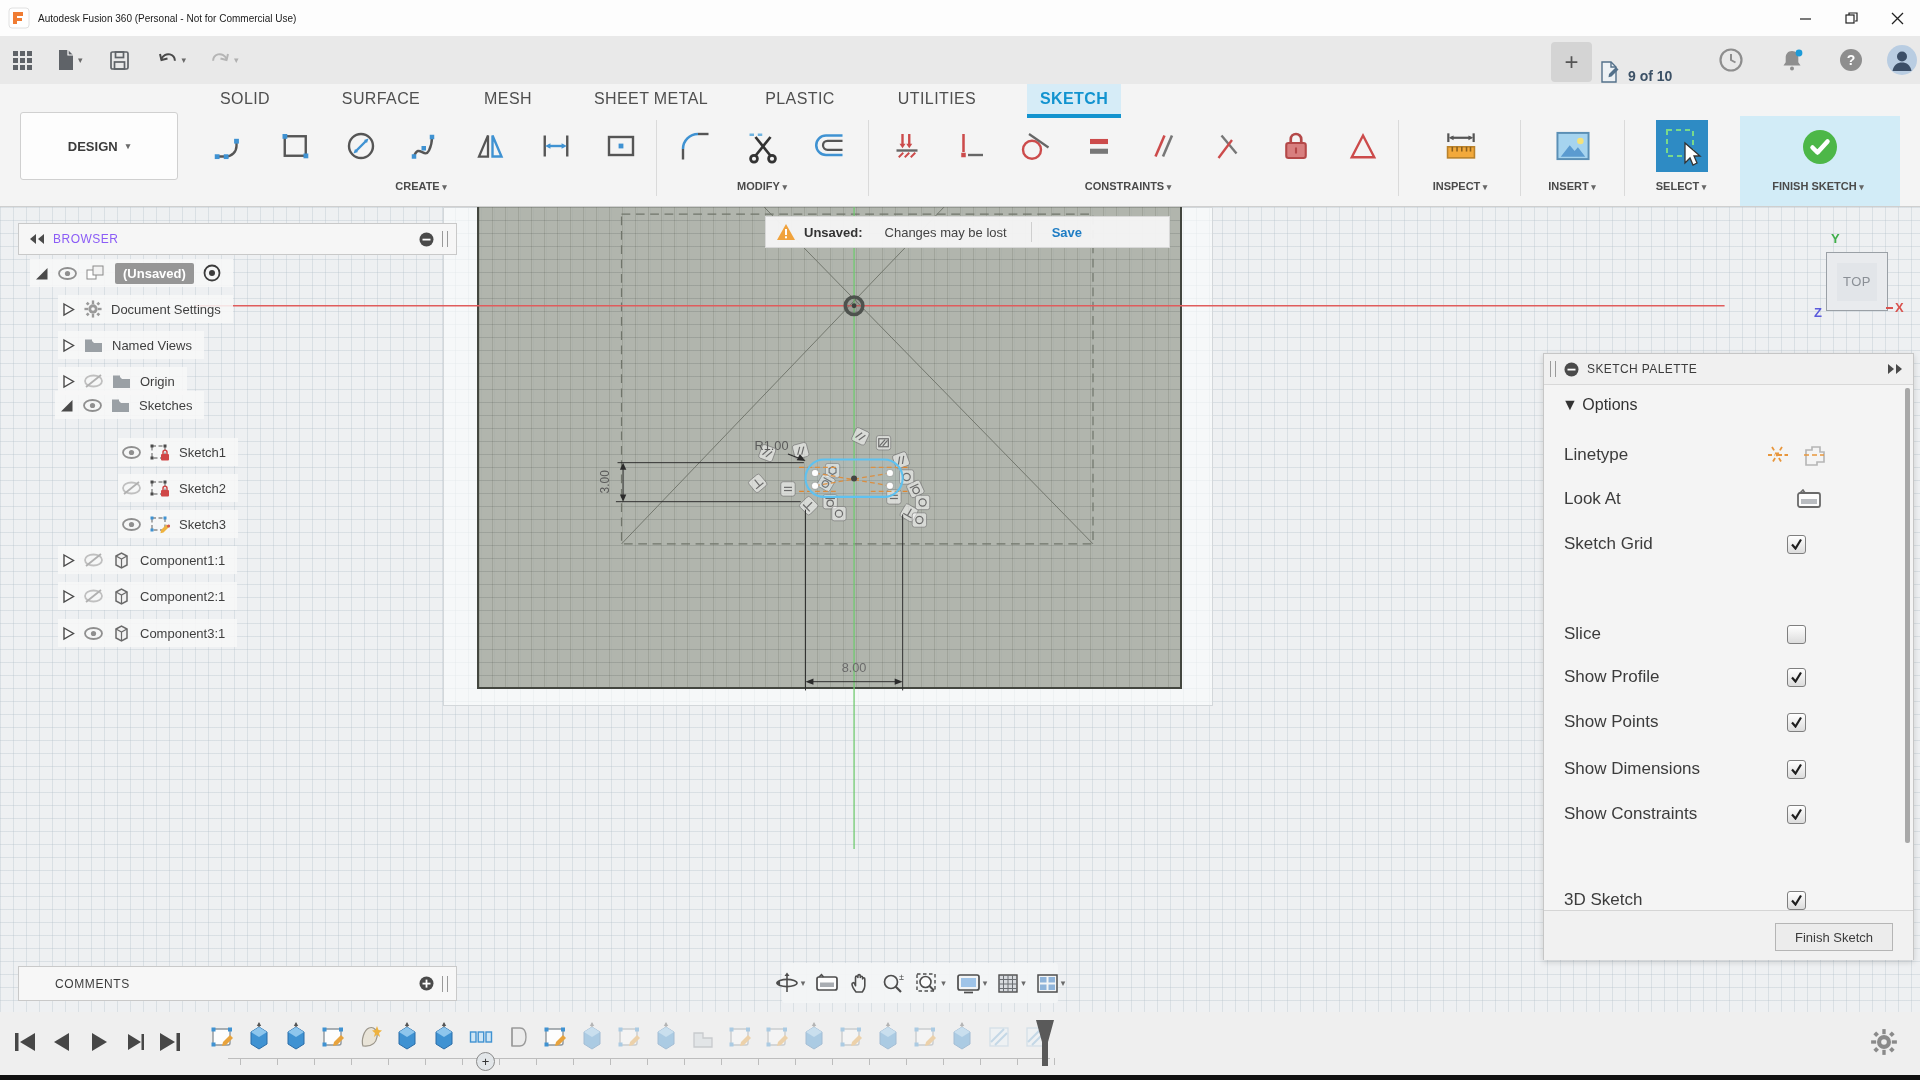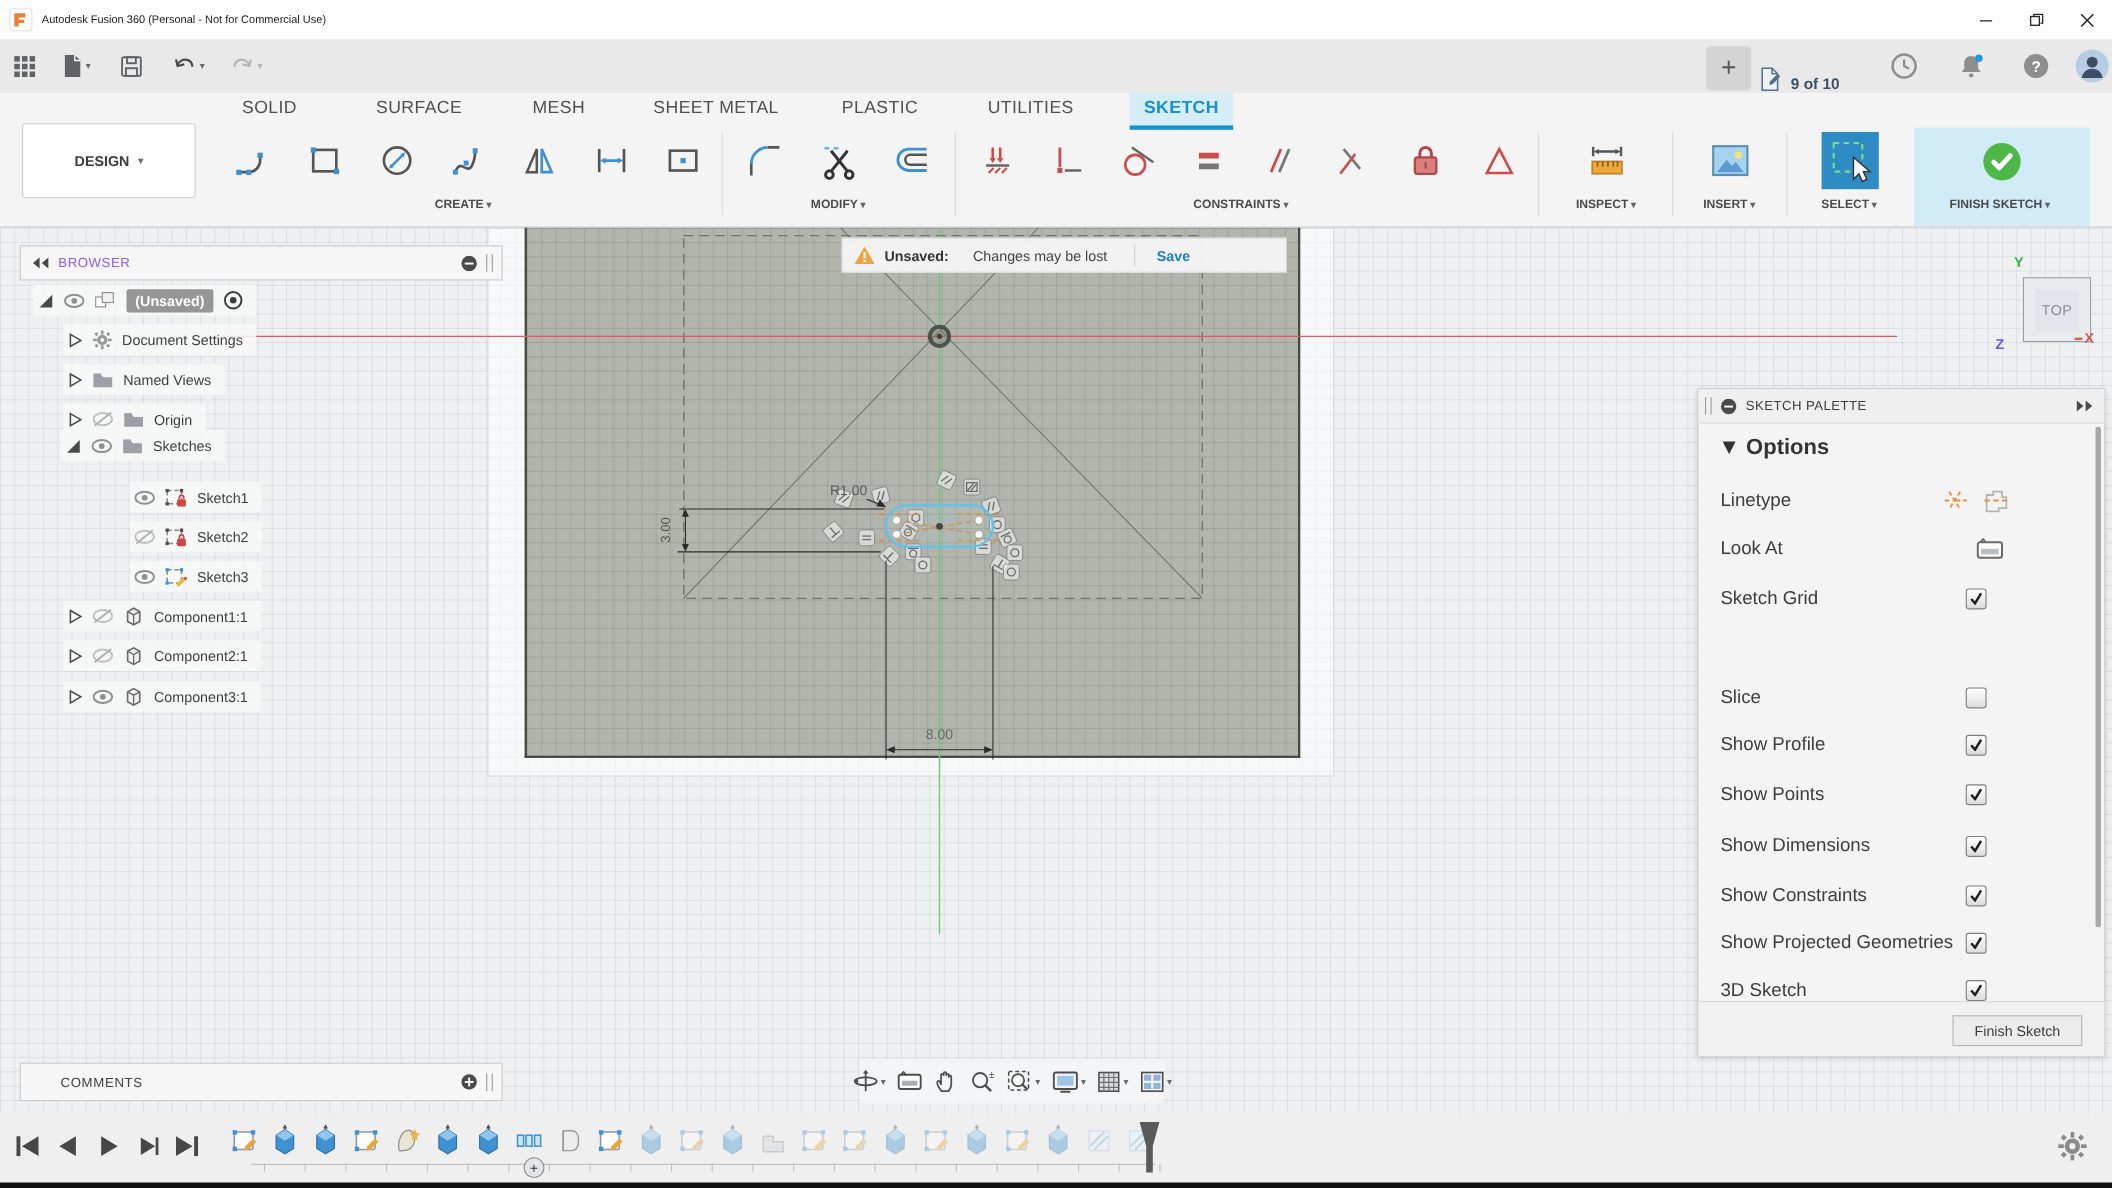--- a/index.html
+++ b/index.html
@@ -48,37 +48,37 @@
     border-left:2px solid #43463f;border-right:2px solid #43463f;border-bottom:2px solid #43463f;
     background-image:linear-gradient(rgba(70,76,64,.16) 1px,transparent 1px),
                      linear-gradient(90deg,rgba(70,76,64,.16) 1px,transparent 1px);
     background-size:13px 13px;}
   #warnbar{left:765px;top:9px;width:403px;height:30px;background:rgba(244,244,244,.97);border:1px solid #d8d8d8;
            display:flex;align-items:center;font-size:13px;}
   #warn-label{font-weight:bold;color:#333;margin-left:8px;}
   #warn-msg{color:#444;margin-left:22px;}
   #warn-save{color:#1f7dc4;font-weight:bold;margin-left:20px;}
   #viewcube{left:1826px;top:45px;width:60px;height:57px;background:#e9ebee;border:1px solid #9aa0a6;
-            display:flex;align-items:center;justify-content:center;margin-left:13px;}
+            display:flex;align-items:center;justify-content:center;}
   #viewcube-inner{width:40px;height:38px;background:#e2e5e9;display:flex;align-items:center;justify-content:center;
             font-size:13px;color:#8a8f96;letter-spacing:.5px;}
   .axis-label{position:absolute;font-size:13px;font-weight:bold;}
   
   #browser{left:18px;top:16px;width:437px;height:446px;}
   #browser-header{position:absolute;left:0;top:0;width:437px;height:30px;background:#f6f6f6;border:1px solid #c9c9c9;
                   display:flex;align-items:center;font-size:12px;color:#8b5cf6;letter-spacing:.5px;}
   .brow{position:absolute;height:28px;display:flex;align-items:center;gap:9px;
         background:rgba(247,247,247,.88);padding:0 12px 0 4px;font-size:13px;color:#3f3f3f;white-space:nowrap;}
   .brow .lbl{color:#3f3f3f;}
   #row-unsaved-label{background:#969696;color:#fff;font-weight:bold;padding:3px 8px;border-radius:2px;}
   
   #palette{left:1543px;top:146px;width:369px;height:605px;background:#f4f4f4;border:1px solid #c6c6c6;box-shadow:0 2px 6px rgba(0,0,0,.15);}
   #palette-header{position:absolute;left:0;top:0;width:100%;height:30px;background:#f0f0f0;border-bottom:1px solid #d8d8d8;
                   display:flex;align-items:center;font-size:12px;color:#3c3c3c;letter-spacing:.4px;}
-  #palette-section{position:absolute;left:18px;top:42px;font-size:20px;font-weight:bold;color:#333;}
+  #palette-section{position:absolute;left:18px;top:42px;font-size:16px;font-weight:normal;color:#333;}
   .pal-row{position:absolute;left:20px;width:320px;height:28px;display:flex;align-items:center;font-size:17px;color:#3c3c3c;}
   .pal-ctrl{position:absolute;right:78px;}
   .checkbox{width:17px;height:17px;border:1px solid #7f7f7f;border-radius:3px;background:linear-gradient(#ffffff,#dcdcdc);
             display:flex;align-items:center;justify-content:center;}
   .checkbox .tick{display:none;}
   .checkbox.checked .tick{display:block;}
   #pal-scrollbar{position:absolute;right:3px;top:34px;width:5px;height:455px;background:#a8a8a8;border-radius:2px;}
   #pal-bottombar{position:absolute;left:0;top:556px;width:100%;height:49px;background:#f1f1f1;border-top:1px solid #d5d5d5;}
   #finish-sketch-btn{position:absolute;right:20px;top:12px;width:116px;height:26px;background:#ececec;border:1px solid #b5b5b5;
             display:flex;align-items:center;justify-content:center;font-size:13px;color:#3c3c3c;}
@@ -905,28 +905,20 @@
           </div>
       </div>
       <div class="pal-row" style="top:446px">
         <span>Show Constraints</span>
         <div class="pal-ctrl checkbox checked">
             <svg class="tick" width="13" height="12">
               <path d="M2 6.5l3.5 4L11 1.5" fill="none" stroke="#1e1e1e" stroke-width="2.2"></path>
             </svg>
           </div>
       </div>
-      <div class="pal-row" style="top:489px">
-        <span>Show Projected Geometries</span>
-        <div class="pal-ctrl checkbox checked">
-            <svg class="tick" width="13" height="12">
-              <path d="M2 6.5l3.5 4L11 1.5" fill="none" stroke="#1e1e1e" stroke-width="2.2"></path>
-            </svg>
-          </div>
-      </div>
       <div class="pal-row" style="top:532px">
         <span>3D Sketch</span>
         <div class="pal-ctrl checkbox checked">
             <svg class="tick" width="13" height="12">
               <path d="M2 6.5l3.5 4L11 1.5" fill="none" stroke="#1e1e1e" stroke-width="2.2"></path>
             </svg>
           </div>
       </div>
 
       <div id="pal-scrollbar"></div>

